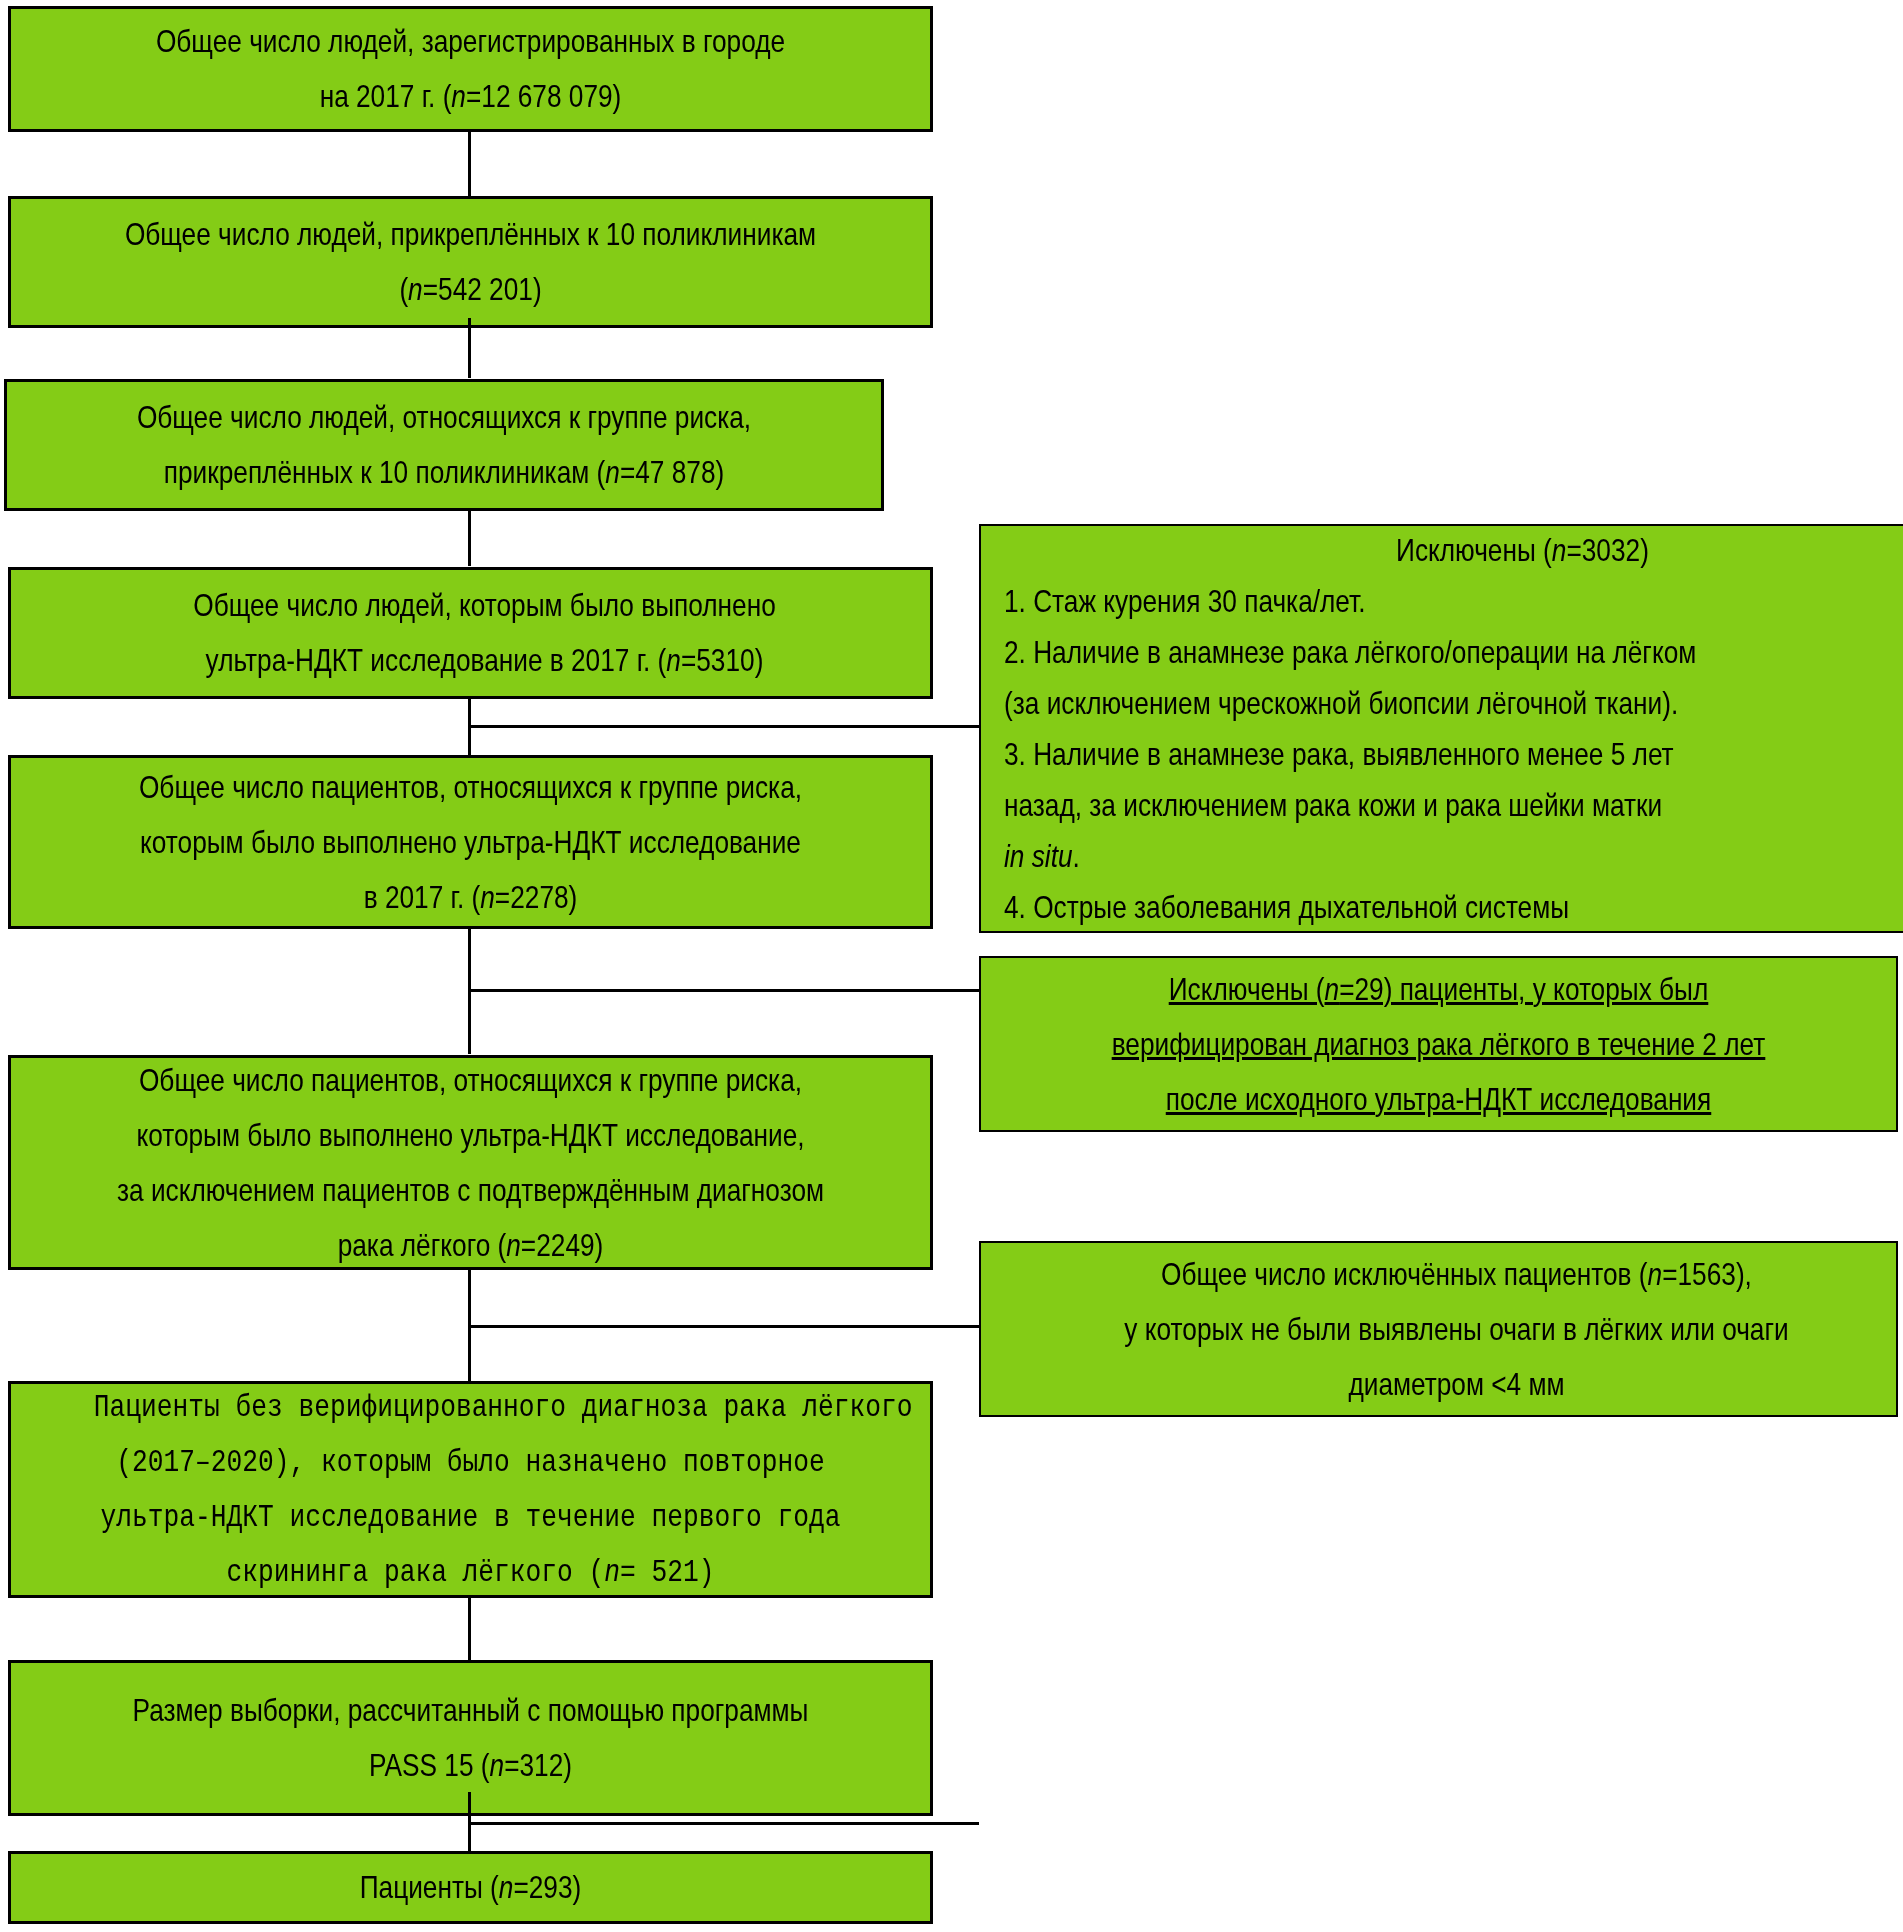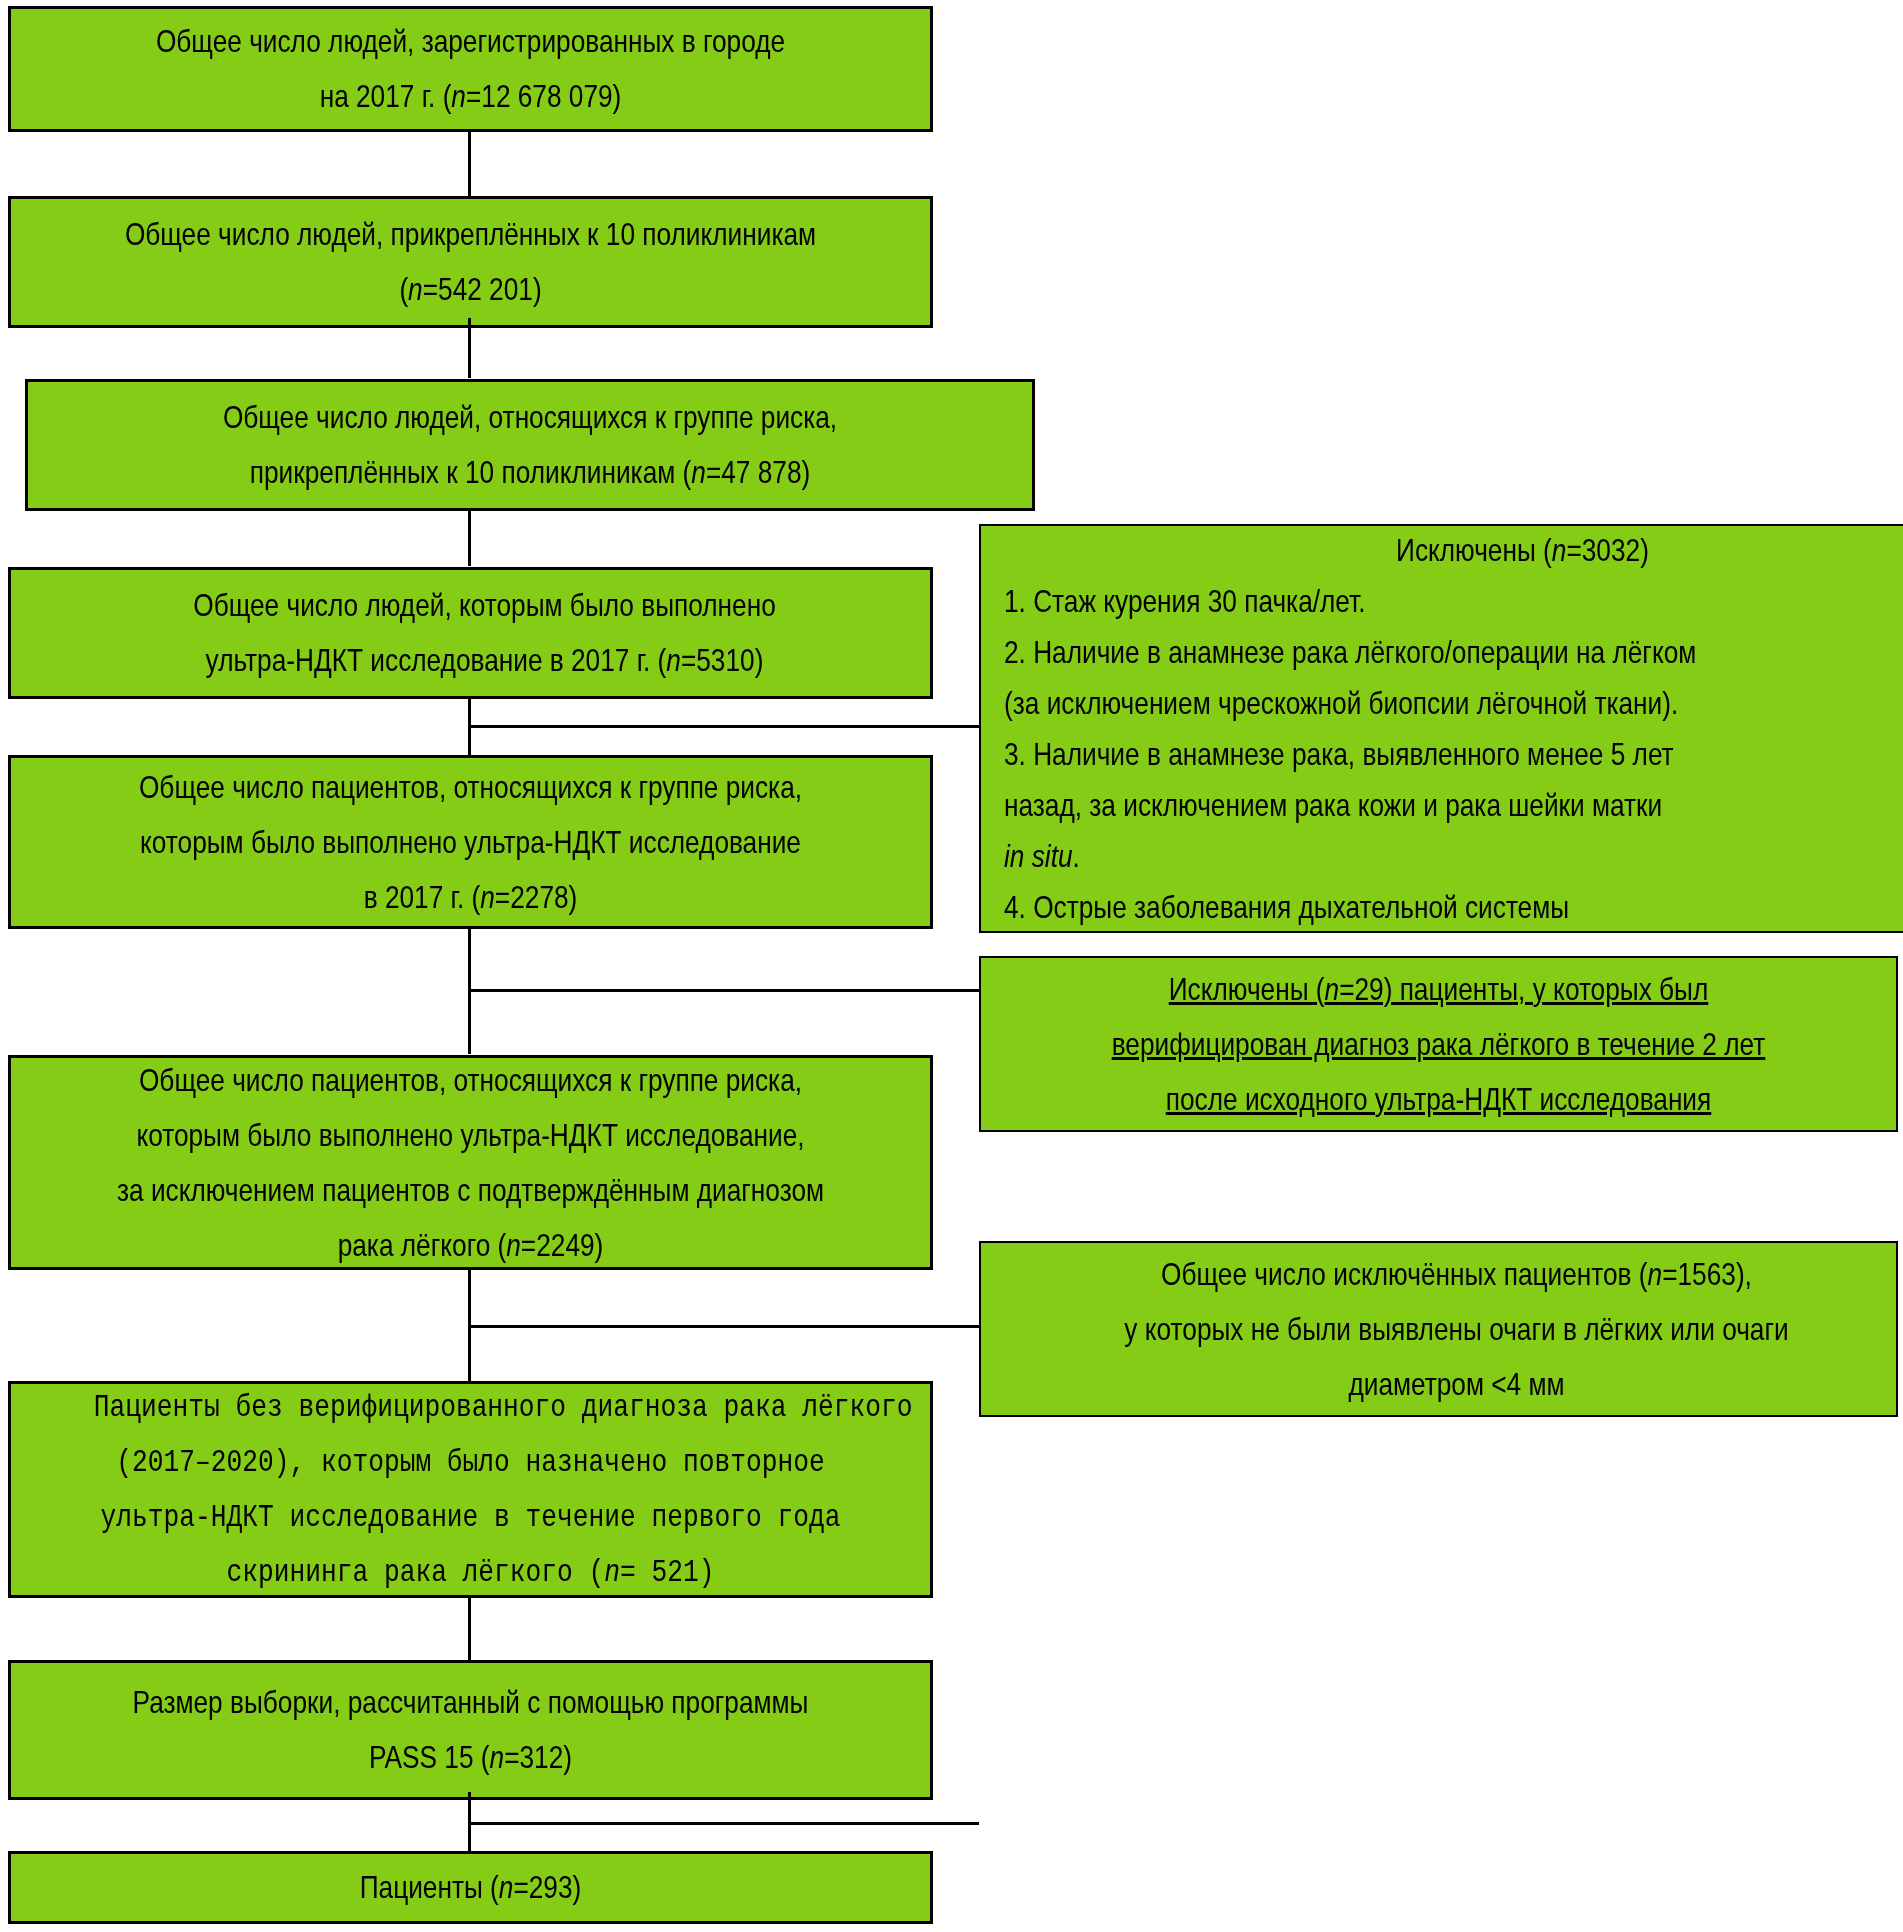--- a/index.html
+++ b/index.html
@@ -19,26 +19,26 @@
   .box .line { white-space:pre; line-height:55px; transform:scaleX(0.82); }
   .box.center .line { text-align:center; transform-origin:50% 50%; }
   .box.left { padding-left:22.6px; padding-right:7.5px; }
   .box.left .line { text-align:left; transform-origin:0% 50%; }
   .box .line.align-center { text-align:center; transform-origin:50% 50%; }
   .line .it { font-style:italic; }
 
   
   #registered_total      { left:7.5px;    top:5.6px;    width:925px; height:126px; }
   #attached_total        { left:7.5px;    top:196px;  width:925px; height:132px; }
-  #risk_group_total      { left:25px;    top:379px;  width:1010px; height:132px; }
+  #risk_group_total      { left:4px;    top:379px;  width:880px; height:132px; }
   #uldct_total           { left:7.5px;    top:567px;  width:925px; height:132px;padding-left:28px; }
   #risk_uldct_total      { left:7.5px;    top:755px;  width:925px; height:174px; }
   #risk_uldct_no_cancer  { left:7.5px;    top:1055px; width:925px; height:215px; }
   #no_verified_repeat    { left:7.5px;    top:1381px; width:925px; height:217px;font-family:Liberation Mono, monospace; }
-  #sample_size           { left:7.5px;    top:1660px; width:925px; height:140px; }
+  #sample_size           { left:7.5px;    top:1660px; width:925px; height:156px; }
   #patients_final        { left:7.5px;    top:1851px; width:925px; height:73px;  }
 
   
   #excluded_criteria     { left:979px; top:524px;  width:1071px; height:409px; }
   #excluded_criteria .line { line-height:51px; }
   #excluded_verified     { left:979px; top:956px; width:919px; height:176px;text-decoration:underline; }
   #excluded_no_lesions   { left:979px; top:1241px; width:919px; height:176px;padding-left:36px; }
   #format_unusable       { left:979px; top:1786px; width:919px; height:75px;  }
 
   

